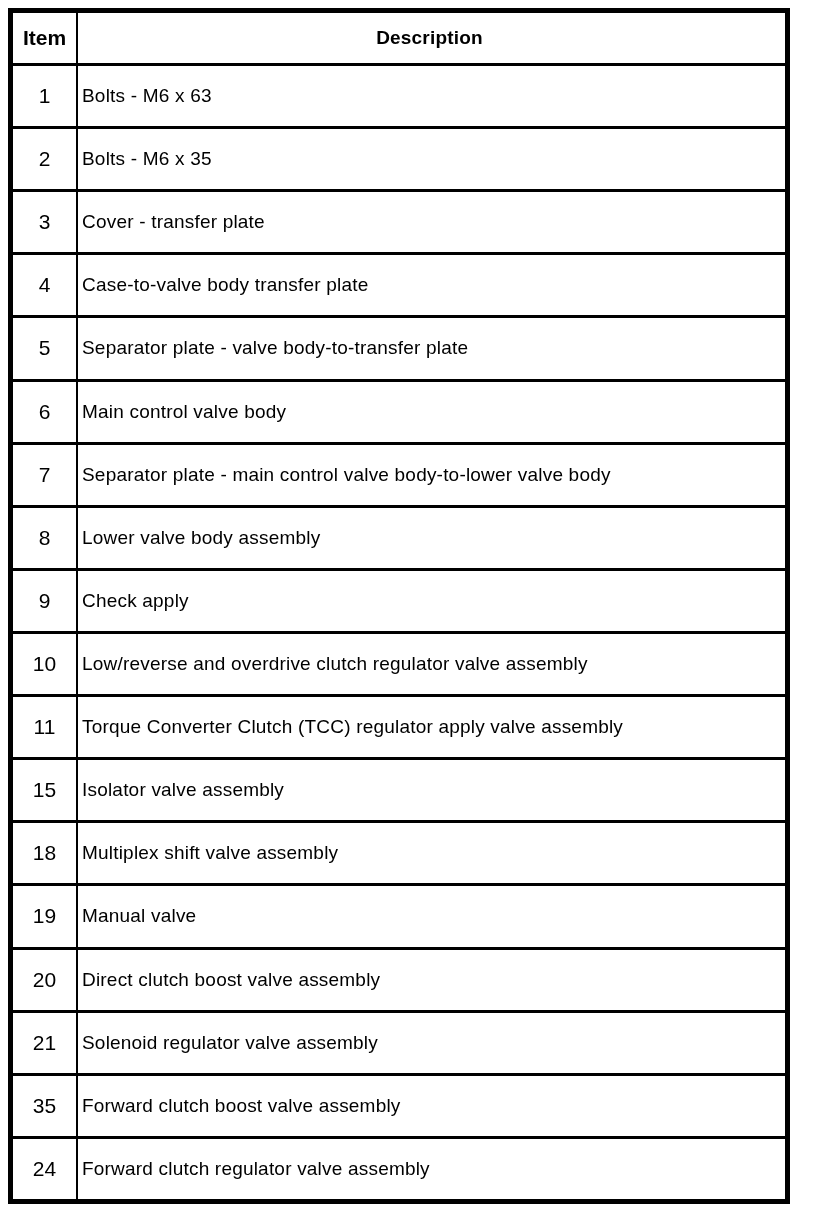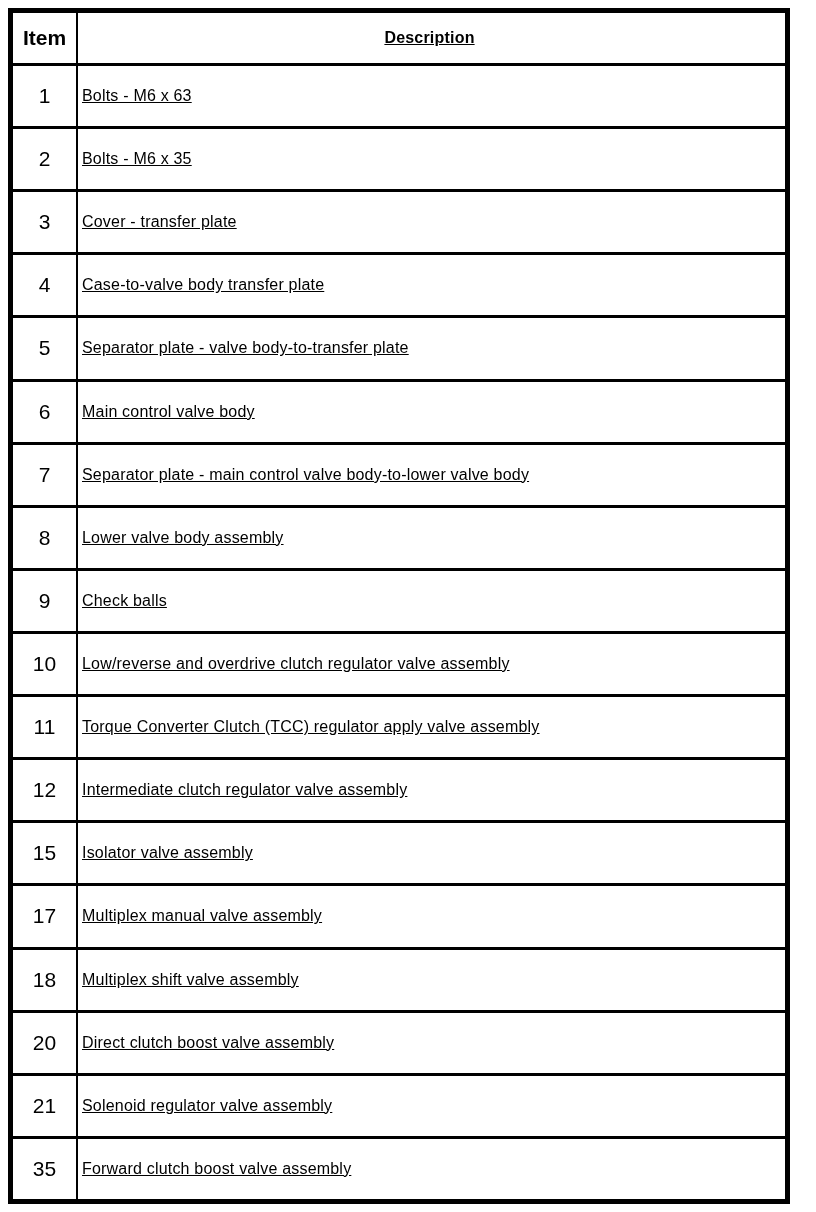--- a/index.html
+++ b/index.html
@@ -44,23 +44,22 @@
   }
   col.item-col { width: 64px; }
   .cell-item {
     border-right: 2px solid #000000;
     text-align: center;
     font-size: 21px;
   }
   .cell-desc {
     text-align: left;
     padding-left: 13px;
-    font-size: 16px;
+    font-size: 19px;
     letter-spacing: 0.2px;
-    text-decoration: underline;
   }
   thead th {
     height: 42px;
     font-weight: bold;
     font-size: 22px;
   }
   thead th.cell-desc {
     text-align: center;
     padding-left: 0;
   }
@@ -111,53 +110,53 @@
       <tr>
         <td class="cell-item">7</td>
         <td class="cell-desc">Separator plate - main control valve body-to-lower valve body</td>
       </tr>
       <tr>
         <td class="cell-item">8</td>
         <td class="cell-desc">Lower valve body assembly</td>
       </tr>
       <tr>
         <td class="cell-item">9</td>
-        <td class="cell-desc">Check balls</td>
+        <td class="cell-desc">Check apply</td>
       </tr>
       <tr>
         <td class="cell-item">10</td>
         <td class="cell-desc">Low/reverse and overdrive clutch regulator valve assembly</td>
       </tr>
       <tr>
         <td class="cell-item">11</td>
         <td class="cell-desc">Torque Converter Clutch (TCC) regulator apply valve assembly</td>
       </tr>
       <tr>
-        <td class="cell-item">12</td>
-        <td class="cell-desc">Intermediate clutch regulator valve assembly</td>
-      </tr>
-      <tr>
         <td class="cell-item">15</td>
         <td class="cell-desc">Isolator valve assembly</td>
       </tr>
       <tr>
-        <td class="cell-item">17</td>
-        <td class="cell-desc">Multiplex manual valve assembly</td>
+        <td class="cell-item">18</td>
+        <td class="cell-desc">Multiplex shift valve assembly</td>
       </tr>
       <tr>
-        <td class="cell-item">18</td>
-        <td class="cell-desc">Multiplex shift valve assembly</td>
+        <td class="cell-item">19</td>
+        <td class="cell-desc">Manual valve</td>
       </tr>
       <tr>
         <td class="cell-item">20</td>
         <td class="cell-desc">Direct clutch boost valve assembly</td>
       </tr>
       <tr>
         <td class="cell-item">21</td>
         <td class="cell-desc">Solenoid regulator valve assembly</td>
       </tr>
       <tr>
         <td class="cell-item">35</td>
         <td class="cell-desc">Forward clutch boost valve assembly</td>
       </tr>
+      <tr>
+        <td class="cell-item">24</td>
+        <td class="cell-desc">Forward clutch regulator valve assembly</td>
+      </tr>
     </tbody>
   </table>
 </div>
 
 </body></html>

